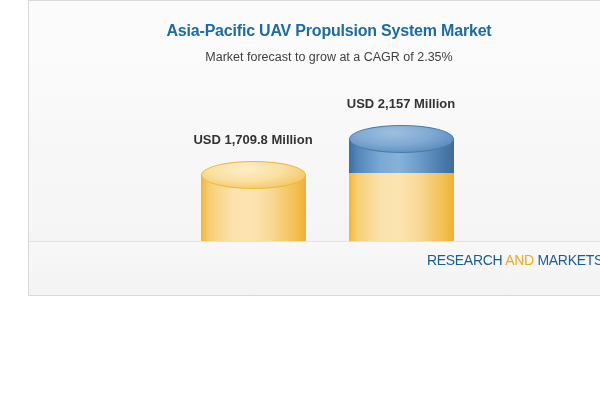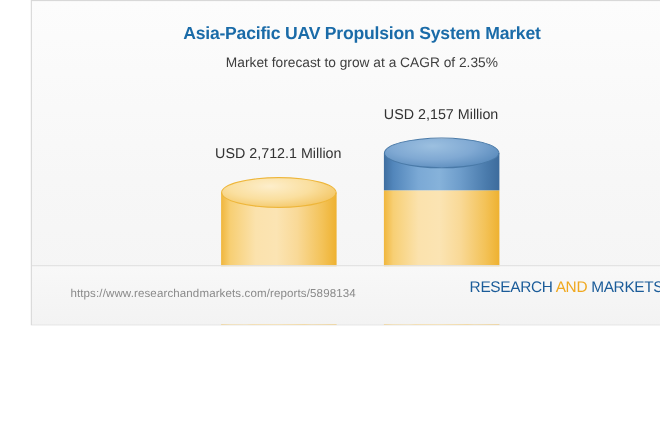--- a/index.html
+++ b/index.html
@@ -54,21 +54,21 @@
     height: 345px;
   }
 
   .bar-group { position: absolute; }
 
   .value-label {
     position: absolute;
     width: 220px;
     text-align: center;
     font-size: 13px;
-    font-weight: normal;
+    font-weight: bold;
     color: #333333;
     white-space: nowrap;
   }
 
   .cat-label {
     position: absolute;
     width: 220px;
     text-align: left;
     font-size: 13px;
     font-weight: bold;
@@ -180,21 +180,21 @@
 
   <div id="header">
     <h1 id="chart-title">Asia-Pacific UAV Propulsion System Market</h1>
     <h2 id="chart-subtitle">Market forecast to grow at a CAGR of 2.35%</h2>
   </div>
 
   <div id="plot">
 
     <div class="bar-group">
 
-      <div class="value-label" style="left:114px; top:131px;">USD 2,712.1 Million</div>
+      <div class="value-label" style="left:114px; top:131px;">USD 1,709.8 Million</div>
 
       <div class="shadow" style="left:168px; top:289px; width:118px; height:26px;"></div>
 
       <div class="cyl yellow" style="left:172px; top:160px; width:105px; height:146px;">
         <div class="cyl-bottom" style="top:132px; height:28px;"></div>
         <div class="cyl-body" style="top:14px; height:132px;"></div>
         <div class="cyl-top" style="top:0px; height:28px;"></div>
       </div>
 
       <div class="cat-label" style="left:114px; top:318px;">2023</div>
@@ -215,21 +215,20 @@
         <div class="cyl-body" style="top:14px; height:34px;"></div>
         <div class="cyl-top" style="top:0px; height:28px;"></div>
       </div>
 
       <div class="cat-label" style="left:262px; top:318px;">2030</div>
     </div>
 
   </div>
 
   <div id="footer">
-    <a id="footer-url" href="#">https://www.researchandmarkets.com/reports/5898134</a>
 
     <div id="logo">
       <div id="logo-wordmark">
         <span>RESEARCH</span>
         <span id="logo-and">AND</span>
         <span>MARKETS</span>
       </div>
     </div>
   </div>
 

